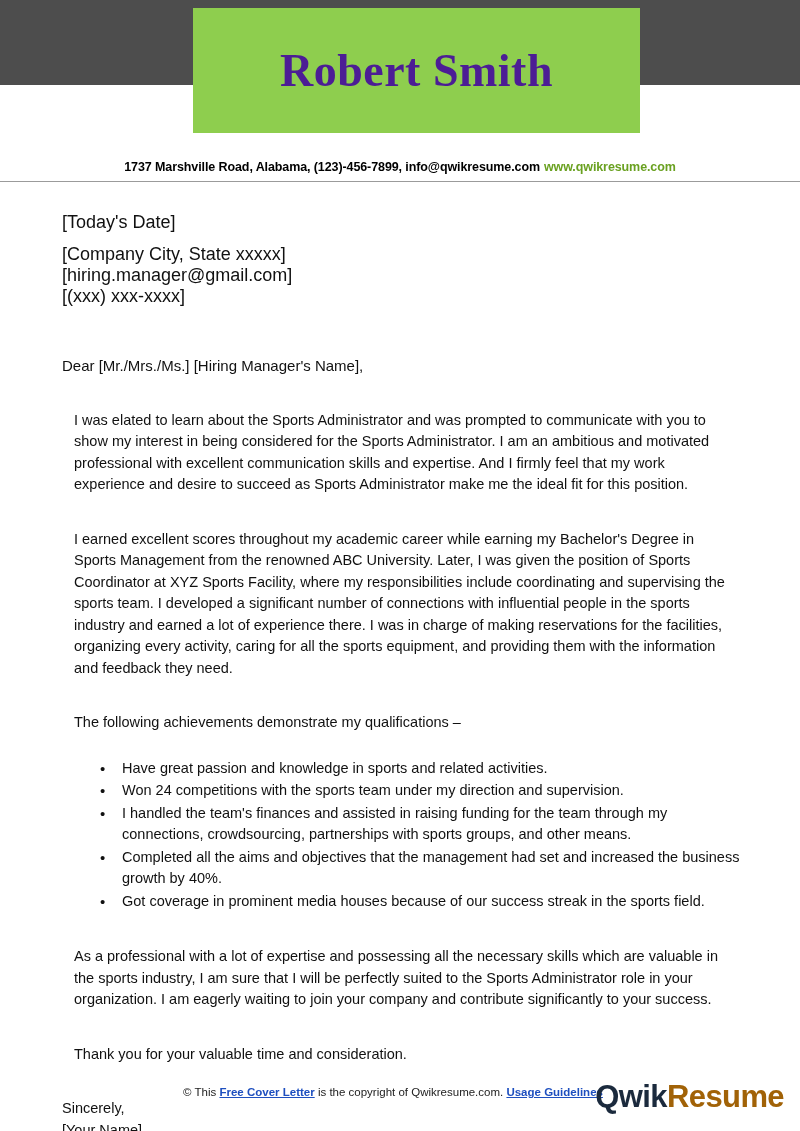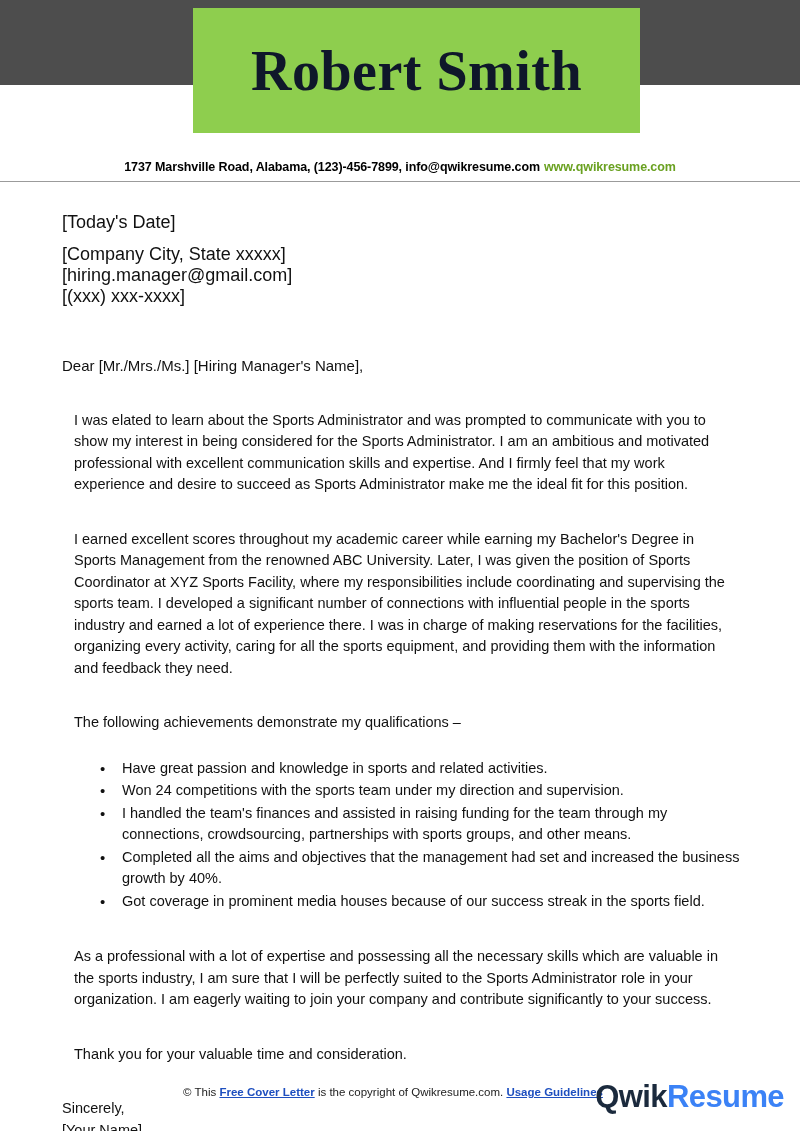--- a/index.html
+++ b/index.html
@@ -40,23 +40,23 @@
     box-sizing: border-box;
     display: flex;
     flex-direction: column;
     align-items: center;
     justify-content: center;
     padding-top: 2px;
   }
   .name-text {
     font-family: "Liberation Serif", "DejaVu Serif", serif;
     font-weight: bold;
-    font-size: 56px;
+    font-size: 46px;
     line-height: 1.05;
-    color: #0f172a;
+    color: #4c1d95;
     letter-spacing: 0.5px;
     white-space: nowrap;
   }
   .role-text {
     font-family: "Liberation Serif", "DejaVu Serif", serif;
     font-weight: bold;
     font-size: 30px;
     line-height: 1.15;
     color: #000000;
     white-space: nowrap;
@@ -159,21 +159,21 @@
     position: absolute;
     right: 16px;
     top: 4px;
     font-size: 31px;
     font-weight: bold;
     letter-spacing: -0.6px;
     line-height: 36px;
     white-space: nowrap;
   }
   .logo .q { color: #1b2a3d; }
-  .logo .r { color: #3b82f6; }
+  .logo .r { color: #a16207; }
 </style>
 </head>
 <body>
 
 <div class="header-zone">
   <div class="header-band"></div>
   <div class="name-box">
     <div class="name-text">Robert Smith</div>
   </div>
 </div>

